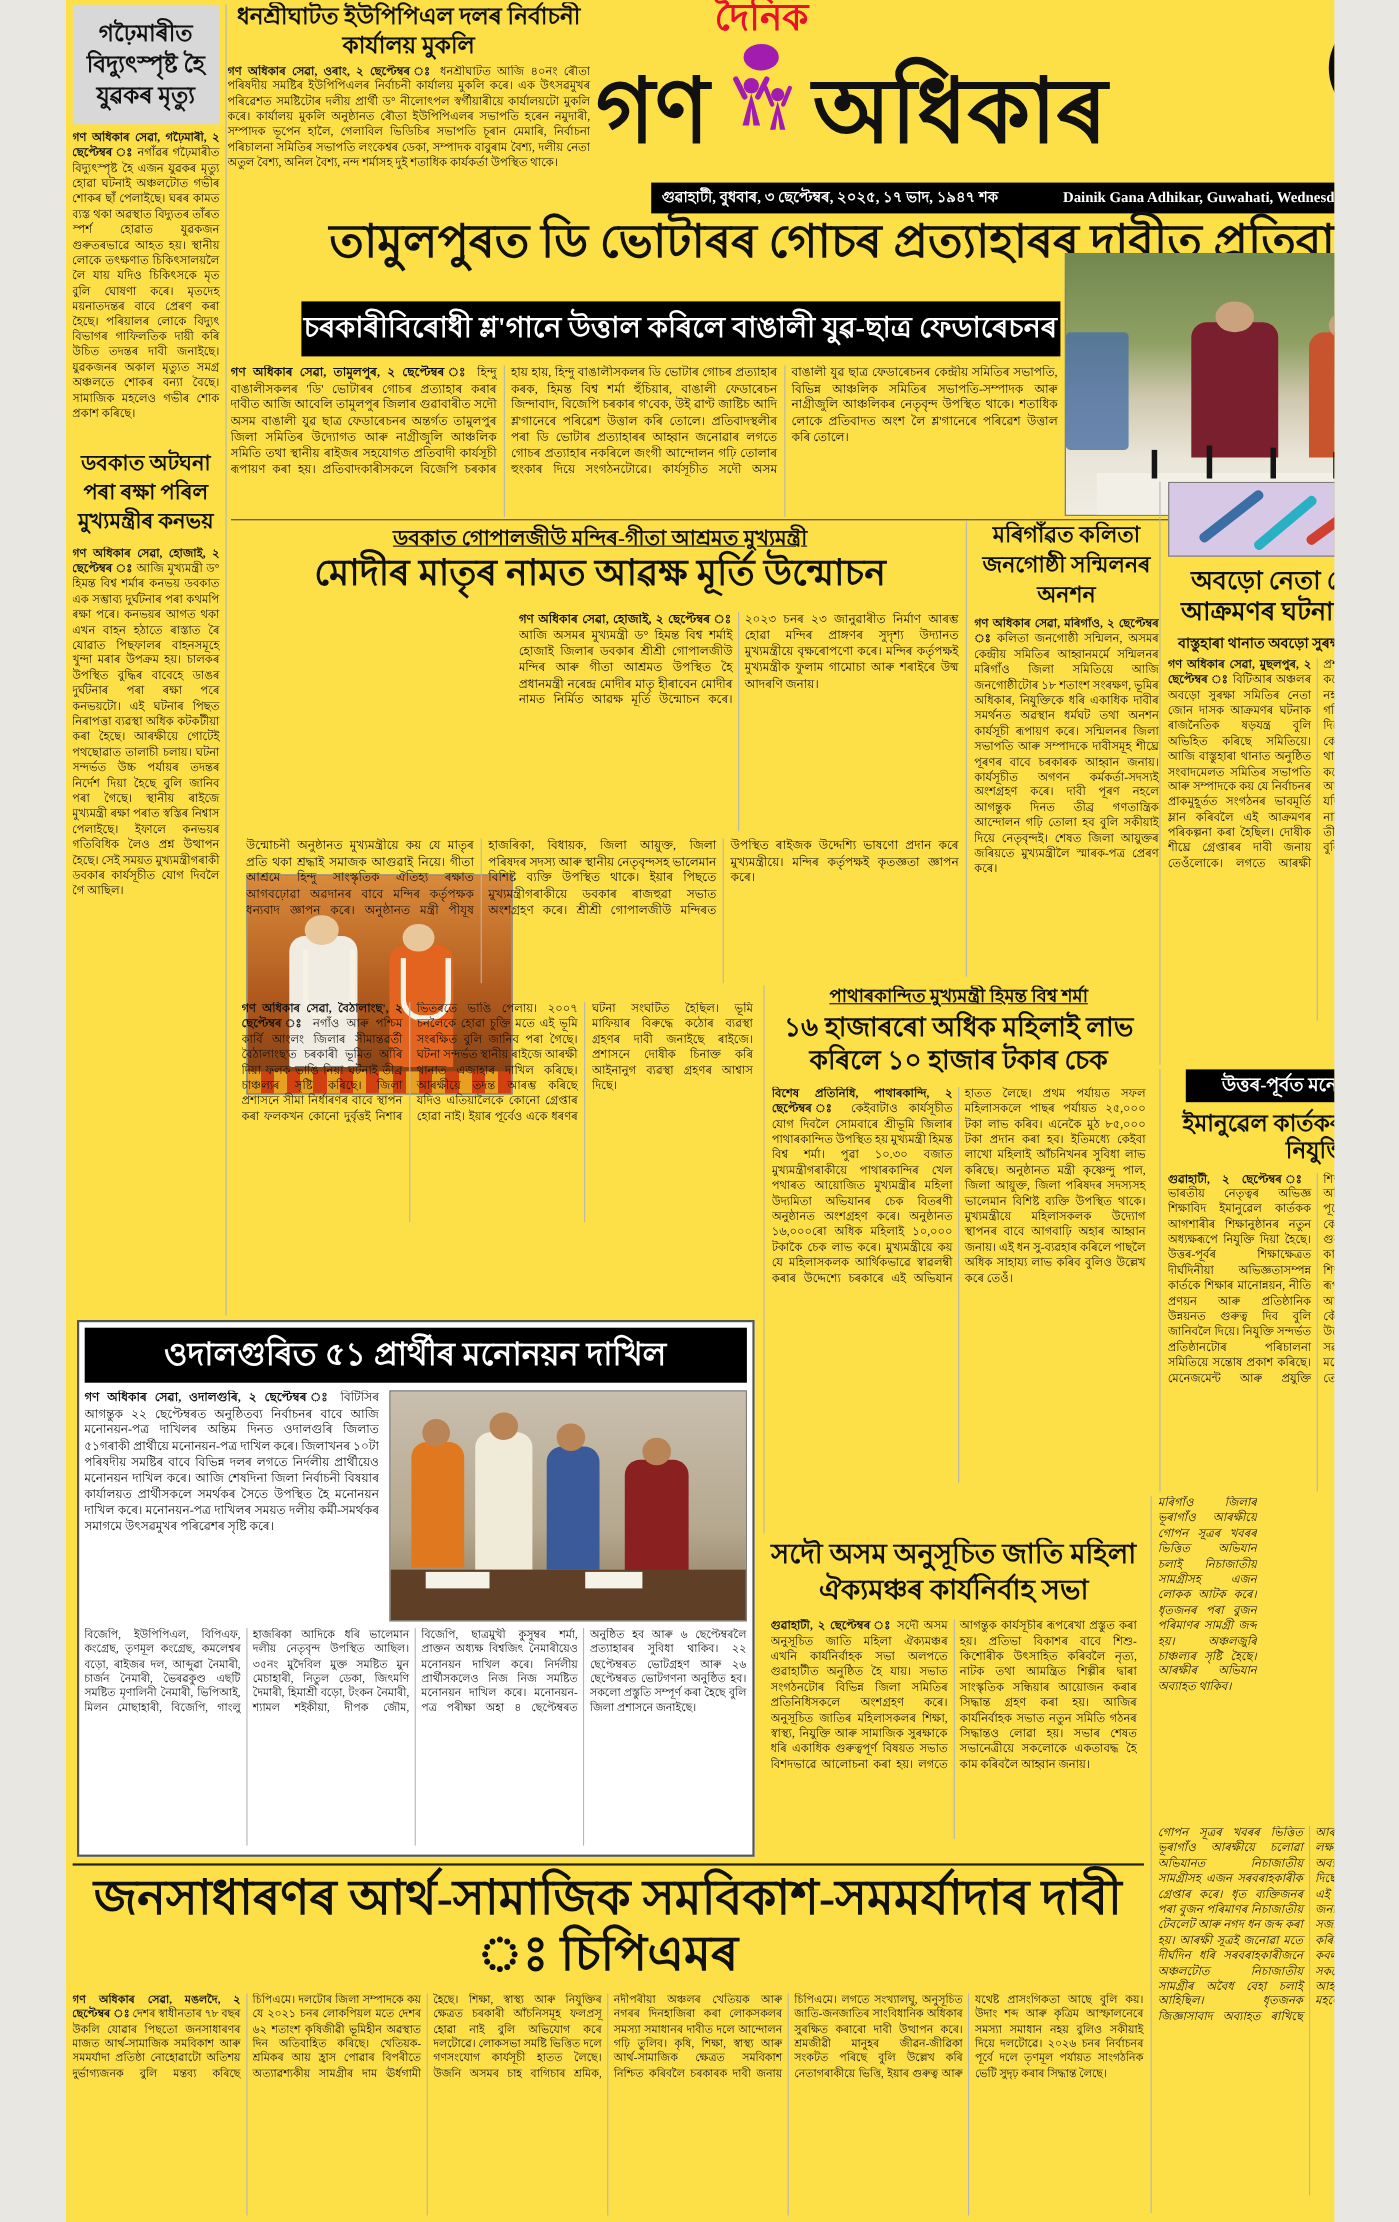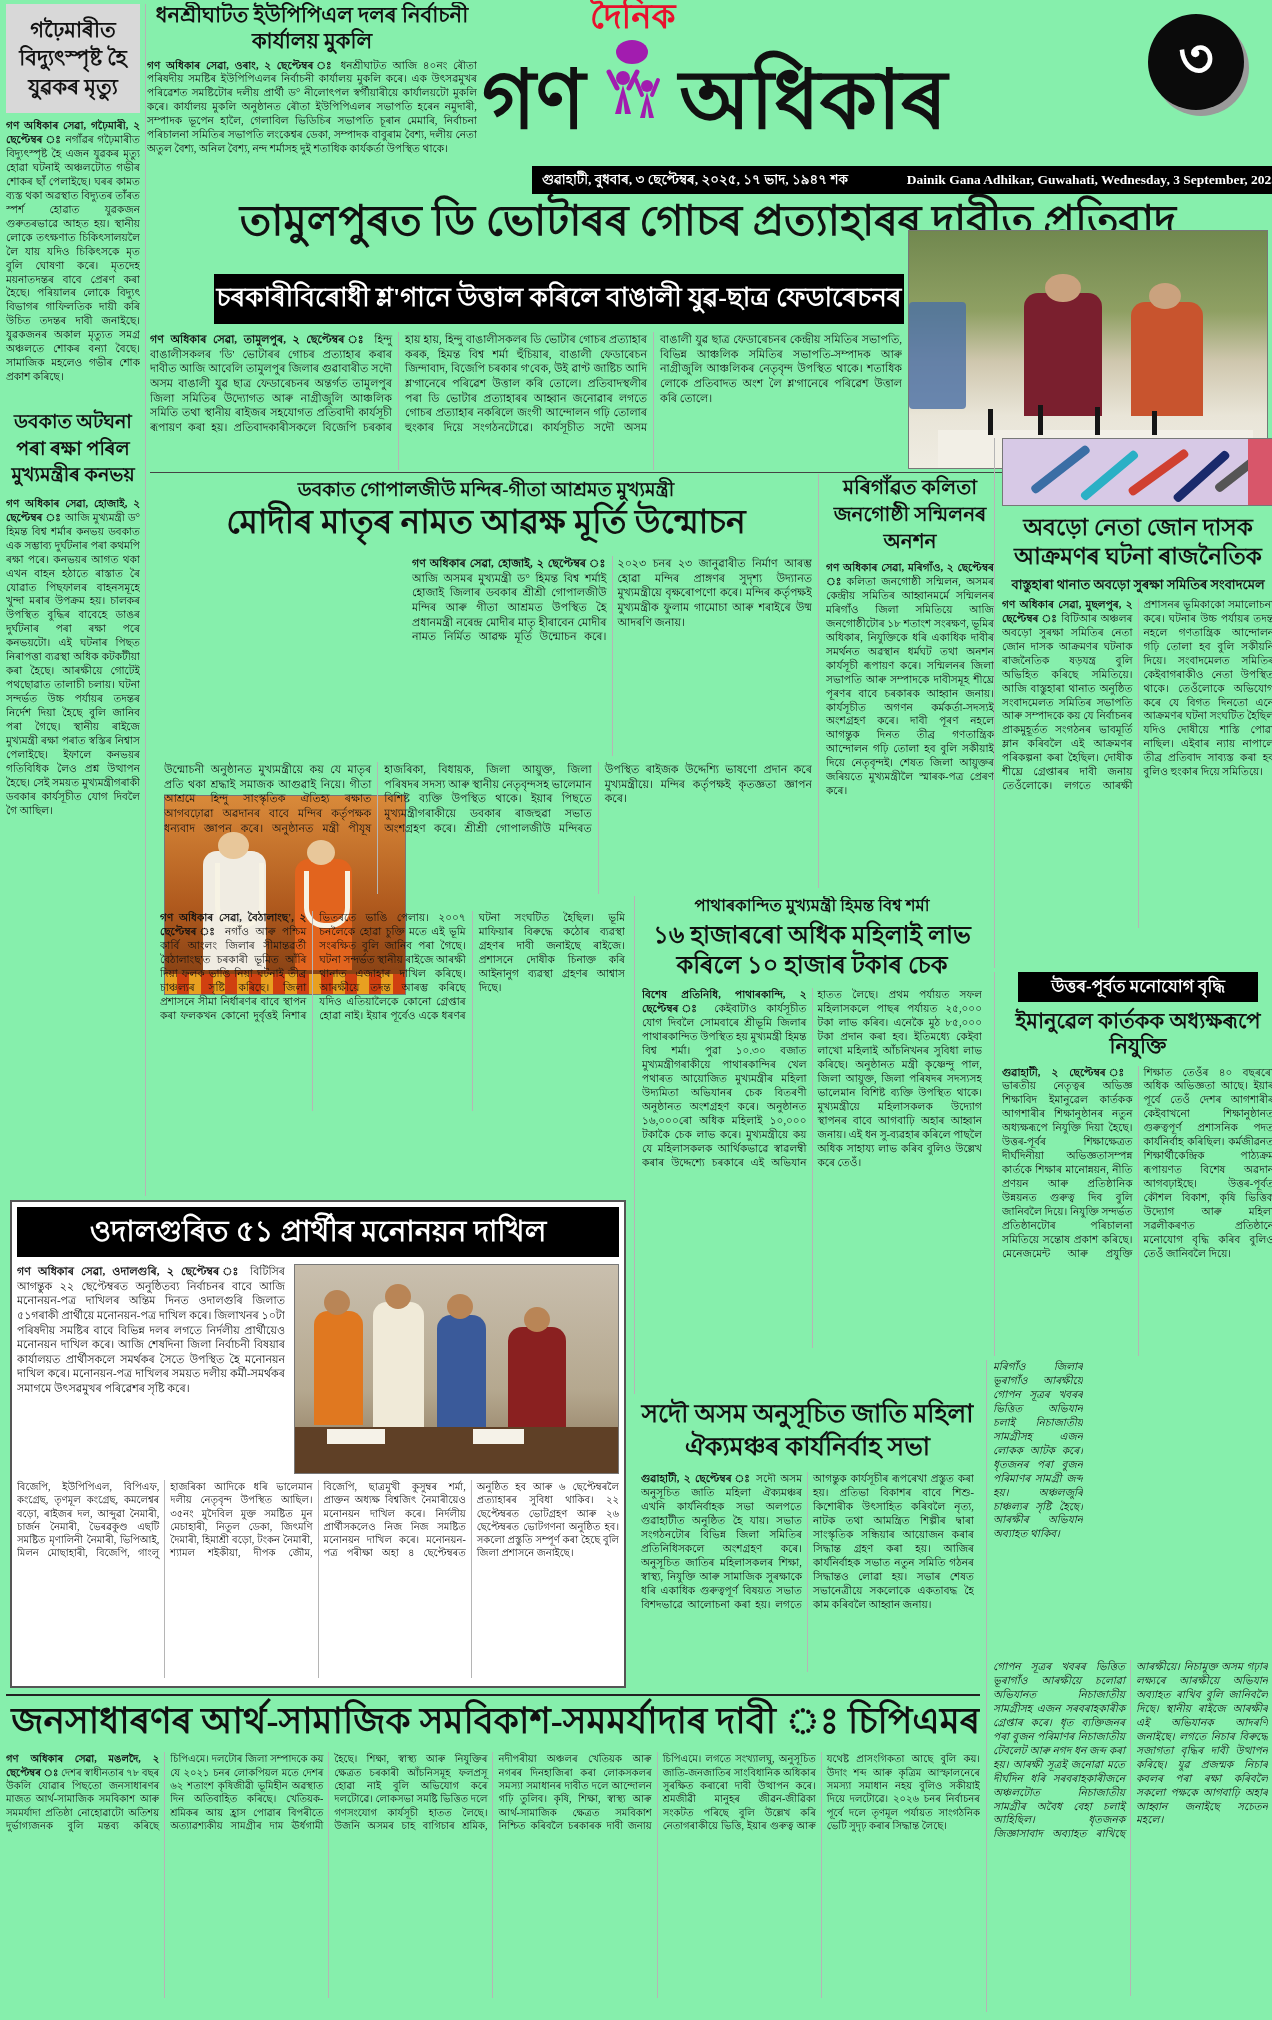--- a/index.html
+++ b/index.html
@@ -1,31 +1,31 @@
 <!DOCTYPE html>
 <html><head>
 <meta charset="utf-8">
 <style>
   html,body{margin:0;padding:0;background:#e9e7e2;}
-  #page{position:relative;width:1272px;height:2020px;background:#86efac;margin:0 auto;
+  #page{position:relative;width:1153px;height:2020px;background:#fde047;margin:0 auto;
         font-family:"Liberation Serif","DejaVu Serif",serif;color:#111;overflow:hidden;}
   .abs{position:absolute;}
   .hl{font-weight:bold;text-align:center;line-height:1.18;}
   .bt{font-size:11px;line-height:1.33;text-align:justify;overflow:hidden;}
   .byline{font-weight:bold;}
   .cols2{column-count:2;column-gap:11px;column-rule:1px solid #b5b5b5;}
   .cols3{column-count:3;column-gap:13px;column-rule:1px solid #b5b5b5;}
   .cols4{column-count:4;column-gap:11px;column-rule:1px solid #b5b5b5;}
   .cols6{column-count:6;column-gap:11px;column-rule:1px solid #b5b5b5;}
   .blackbox{background:#000;color:#fff;display:flex;align-items:center;justify-content:center;}
   .photo{position:relative;overflow:hidden;border:1px solid #777;background:#b9b2a4;}
   .person{position:absolute;border-radius:14px 14px 0 0;}
   .rail-rule{border-right:1px solid #b5b5b5;}
   .vrule{border-left:1px solid #b5b5b5;}
-  .kicker{}
+  .kicker{text-decoration:underline;}
   .pen{position:absolute;height:9px;border-radius:4px;}
   .strip{flex:1;margin:3px 1px;border-radius:2px;}
 </style>
 </head>
 <body>
 
 <div id="page">
 
   <div class="abs rail-rule" style="left:6px;top:4px;width:134px;height:1192px;padding-right:5px;overflow:hidden;">
     <div style="background:#d8d8d8;padding:12px 4px;">
@@ -205,20 +205,20 @@
   </div>
 
   <div class="abs vrule" style="left:986px;top:1360px;width:282px;height:652px;padding-left:6px;overflow:hidden;box-sizing:border-box;font-style:italic;">
     <div style="display:flex;gap:7px;height:292px;">
       <div class="bt" style="width:90px;font-size:10.5px;">মৰিগাঁও জিলাৰ ভূৰাগাঁও আৰক্ষীয়ে গোপন সূত্ৰৰ খবৰৰ ভিত্তিত অভিযান চলাই নিচাজাতীয় সামগ্ৰীসহ এজন লোকক আটক কৰে। ধৃতজনৰ পৰা বুজন পৰিমাণৰ সামগ্ৰী জব্দ হয়। অঞ্চলজুৰি চাঞ্চল্যৰ সৃষ্টি হৈছে। আৰক্ষীৰ অভিযান অব্যাহত থাকিব।</div>
     </div>
     <div class="bt cols2" style="font-size:10.5px;margin-top:8px;height:336px;">গোপন সূত্ৰৰ খবৰৰ ভিত্তিত ভূৰাগাঁও আৰক্ষীয়ে চলোৱা অভিযানত নিচাজাতীয় সামগ্ৰীসহ এজন সৰবৰাহকাৰীক গ্ৰেপ্তাৰ কৰে। ধৃত ব্যক্তিজনৰ পৰা বুজন পৰিমাণৰ নিচাজাতীয় টেবলেট আৰু নগদ ধন জব্দ কৰা হয়। আৰক্ষী সূত্ৰই জনোৱা মতে দীৰ্ঘদিন ধৰি সৰবৰাহকাৰীজনে অঞ্চলটোত নিচাজাতীয় সামগ্ৰীৰ অবৈধ বেহা চলাই আহিছিল। ধৃতজনক জিজ্ঞাসাবাদ অব্যাহত ৰাখিছে আৰক্ষীয়ে। নিচামুক্ত অসম গঢ়াৰ লক্ষ্যৰে আৰক্ষীয়ে অভিযান অব্যাহত ৰাখিব বুলি জানিবলৈ দিছে। স্থানীয় ৰাইজে আৰক্ষীৰ এই অভিযানক আদৰণি জনাইছে। লগতে নিচাৰ বিৰুদ্ধে সজাগতা বৃদ্ধিৰ দাবী উত্থাপন কৰিছে। যুৱ প্ৰজন্মক নিচাৰ কবলৰ পৰা ৰক্ষা কৰিবলৈ সকলো পক্ষকে আগবাঢ়ি অহাৰ আহ্বান জনাইছে সচেতন মহলে।</div>
   </div>
 
   <div class="abs" style="left:6px;top:1694px;width:974px;height:320px;border-top:2px solid #222;padding-top:5px;overflow:hidden;box-sizing:border-box;">
-    <div class="hl" style="font-size:36px;line-height:1.15;text-align:right;">জনসাধাৰণৰ আৰ্থ-সামাজিক সমবিকাশ-সমমৰ্যাদাৰ দাবী ঃ চিপিএমৰ</div>
+    <div class="hl" style="font-size:44px;line-height:1.15;">জনসাধাৰণৰ আৰ্থ-সামাজিক সমবিকাশ-সমমৰ্যাদাৰ দাবী ঃ চিপিএমৰ</div>
     <div class="bt cols6" style="font-size:10px;margin-top:10px;height:246px;">
       <span class="byline">গণ অধিকাৰ সেৱা, মঙলদৈ, ২ ছেপ্টেম্বৰ ঃ</span>
       <span>দেশৰ স্বাধীনতাৰ ৭৮ বছৰ উকলি যোৱাৰ পিছতো জনসাধাৰণৰ মাজত আৰ্থ-সামাজিক সমবিকাশ আৰু সমমৰ্যাদা প্ৰতিষ্ঠা নোহোৱাটো অতিশয় দুৰ্ভাগ্যজনক বুলি মন্তব্য কৰিছে চিপিএমে। দলটোৰ জিলা সম্পাদকে কয় যে ২০২১ চনৰ লোকপিয়ল মতে দেশৰ ৬২ শতাংশ কৃষিজীৱী ভূমিহীন অৱস্থাত দিন অতিবাহিত কৰিছে। খেতিয়ক-শ্ৰমিকৰ আয় হ্ৰাস পোৱাৰ বিপৰীতে অত্যাৱশ্যকীয় সামগ্ৰীৰ দাম ঊৰ্ধগামী হৈছে। শিক্ষা, স্বাস্থ্য আৰু নিযুক্তিৰ ক্ষেত্ৰত চৰকাৰী আঁচনিসমূহ ফলপ্ৰসূ হোৱা নাই বুলি অভিযোগ কৰে দলটোৱে। লোকসভা সমষ্টি ভিত্তিত দলে গণসংযোগ কাৰ্যসূচী হাতত লৈছে। উজনি অসমৰ চাহ বাগিচাৰ শ্ৰমিক, নদীপৰীয়া অঞ্চলৰ খেতিয়ক আৰু নগৰৰ দিনহাজিৰা কৰা লোকসকলৰ সমস্যা সমাধানৰ দাবীত দলে আন্দোলন গঢ়ি তুলিব। কৃষি, শিক্ষা, স্বাস্থ্য আৰু আৰ্থ-সামাজিক ক্ষেত্ৰত সমবিকাশ নিশ্চিত কৰিবলৈ চৰকাৰক দাবী জনায় চিপিএমে। লগতে সংখ্যালঘু, অনুসূচিত জাতি-জনজাতিৰ সাংবিধানিক অধিকাৰ সুৰক্ষিত কৰাৰো দাবী উত্থাপন কৰে। শ্ৰমজীৱী মানুহৰ জীৱন-জীৱিকা সংকটত পৰিছে বুলি উল্লেখ কৰি নেতাগৰাকীয়ে ভিত্তি, ইয়াৰ গুৰুত্ব আৰু যথেষ্ট প্ৰাসংগিকতা আছে বুলি কয়। উদাং শব্দ আৰু কৃত্ৰিম আস্ফালনেৰে সমস্যা সমাধান নহয় বুলিও সকীয়াই দিয়ে দলটোৱে। ২০২৬ চনৰ নিৰ্বাচনৰ পূৰ্বে দলে তৃণমূল পৰ্যায়ত সাংগঠনিক ভেটি সুদৃঢ় কৰাৰ সিদ্ধান্ত লৈছে।</span>
     </div>
   </div>
 
 </div>
 
 </body></html>

